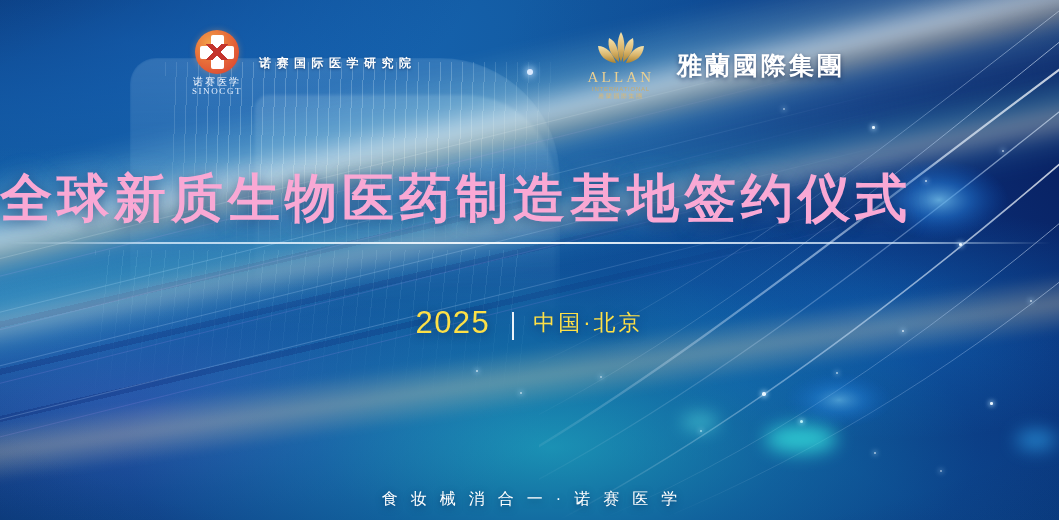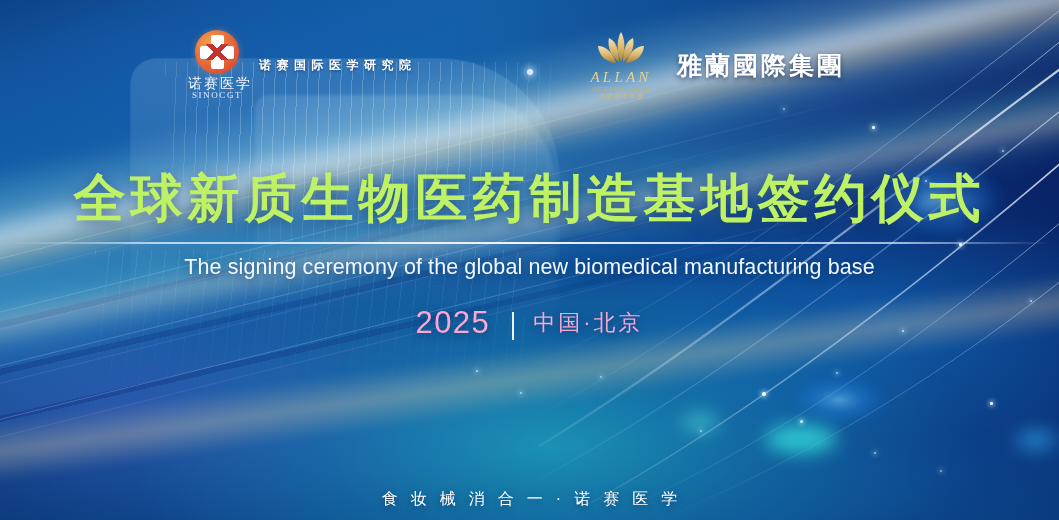--- a/index.html
+++ b/index.html
@@ -168,74 +168,74 @@
   }
   .emblem .cross-v,.emblem .cross-h{position:absolute;background:#ffffff;}
   .emblem .cross-v{left:50%;top:5px;width:13px;height:34px;margin-left:-6.5px;border-radius:2px;}
   .emblem .cross-h{top:50%;left:5px;height:13px;width:34px;margin-top:-6.5px;border-radius:2px;}
   .emblem .helix{
     position:absolute;left:50%;top:50%;width:22px;height:16px;margin:-8px 0 0 -11px;
     background:
       linear-gradient(45deg, transparent 42%, #c4342c 42% 58%, transparent 58%),
       linear-gradient(-45deg, transparent 42%, #c4342c 42% 58%, transparent 58%);
   }
-  .mark-cn{font-size:14px;color:#f0f6ff;letter-spacing:2px;margin-top:2px;line-height:1.1;white-space:nowrap;}
+  .mark-cn{font-size:10px;color:#f0f6ff;letter-spacing:2px;margin-top:2px;line-height:1.1;white-space:nowrap;}
   .mark-en{font-family:"Liberation Serif","DejaVu Serif",serif;font-size:9px;color:#e6f0ff;letter-spacing:1.6px;line-height:1.1;white-space:nowrap;}
 
   .logo-cn{
     color:#ffffff;line-height:1.30;white-space:nowrap;
     text-shadow:0 1px 3px rgba(4,28,70,.55);
   }
   .logo-cn .l1{font-size:17px;letter-spacing:1px;font-weight:700;}
   .logo-cn .l2{font-size:12px;letter-spacing:5.5px;font-weight:700;}
 
   
-  .lotus-wrap{width:86px;font-style:italic;}
+  .lotus-wrap{width:86px;}
   .lotus{width:56px;height:34px;margin:0 auto;}
   .allan-en{
     font-family:"Liberation Serif","DejaVu Serif",serif;
     font-size:15px;letter-spacing:3.2px;color:#e9cf92;line-height:1.15;margin-top:1px;
   }
   .allan-sub{font-size:6px;letter-spacing:.8px;color:#c9ab6d;line-height:1.2;}
   .allan-cn{font-size:6px;letter-spacing:1.6px;color:#d6b878;line-height:1.3;}
   .logo-right .logo-cn .big{
     font-size:25px;font-weight:700;letter-spacing:3px;color:#fff;
     text-shadow:0 2px 5px rgba(4,24,70,.6);
   }
 
   .sep-dot{
     position:absolute;left:527px;top:69px;width:6px;height:6px;border-radius:50%;
     background:#dbeaff;box-shadow:0 0 7px 2px rgba(190,225,255,.85);
   }
 
   
   .title{
-    position:absolute;left:0;right:0;top:170px;text-align:center;
-    font-size:52px;font-weight:700;color:#bef264;letter-spacing:5px;
+    position:absolute;left:0;right:0;top:170px;text-align:left;
+    font-size:52px;font-weight:700;color:#f9a8d4;letter-spacing:5px;
     line-height:1.08;white-space:nowrap;
     text-shadow:0 3px 14px rgba(4,30,80,.55), 0 0 26px rgba(150,210,255,.28);
   }
   .rule{
     position:absolute;left:8px;right:8px;top:242px;height:2px;
     background:linear-gradient(90deg,
       rgba(255,255,255,0) 0%,
       rgba(222,240,255,.75) 14%,
       rgba(250,253,255,.95) 50%,
       rgba(215,236,255,.70) 86%,
       rgba(255,255,255,0) 100%);
     filter:blur(.3px);
   }
   .subtitle{
     position:absolute;left:0;right:0;top:255px;text-align:center;
     font-size:21.5px;color:#f2f8ff;letter-spacing:.1px;white-space:nowrap;
     text-shadow:0 2px 8px rgba(6,34,84,.55);
   }
   .yearline{
     position:absolute;left:0;right:0;top:305px;text-align:center;
-    white-space:nowrap;color:#f9a8d4;
+    white-space:nowrap;color:#fde047;
     text-shadow:0 2px 9px rgba(6,34,84,.55);
   }
   .yearline .yr{font-size:31px;letter-spacing:1.5px;vertical-align:middle;}
   .yearline .bar{
     display:inline-block;width:2px;height:28px;margin:0 15px -5px 17px;
     background:rgba(255,255,255,.92);vertical-align:middle;
   }
   .yearline .loc{font-size:22px;letter-spacing:3px;vertical-align:middle;}
 
   .tagline{
@@ -370,21 +370,20 @@
       <div class="logo-cn">
         <div class="big">雅蘭國際集團</div>
       </div>
     </div>
 
   </div>
   <div class="sep-dot"></div>
 
   <div class="title">全球新质生物医药制造基地签约仪式</div>
   <div class="rule"></div>
-  <div class="subtitle">The signing ceremony of the global new biomedical manufacturing base</div>
 
   <div class="yearline">
     <span class="yr">2025</span>
     <span class="bar"></span>
     <span class="loc">中国·北京</span>
   </div>
 
   <div class="tagline">食妆械消合一·诺赛医学</div>
 
 </div>

